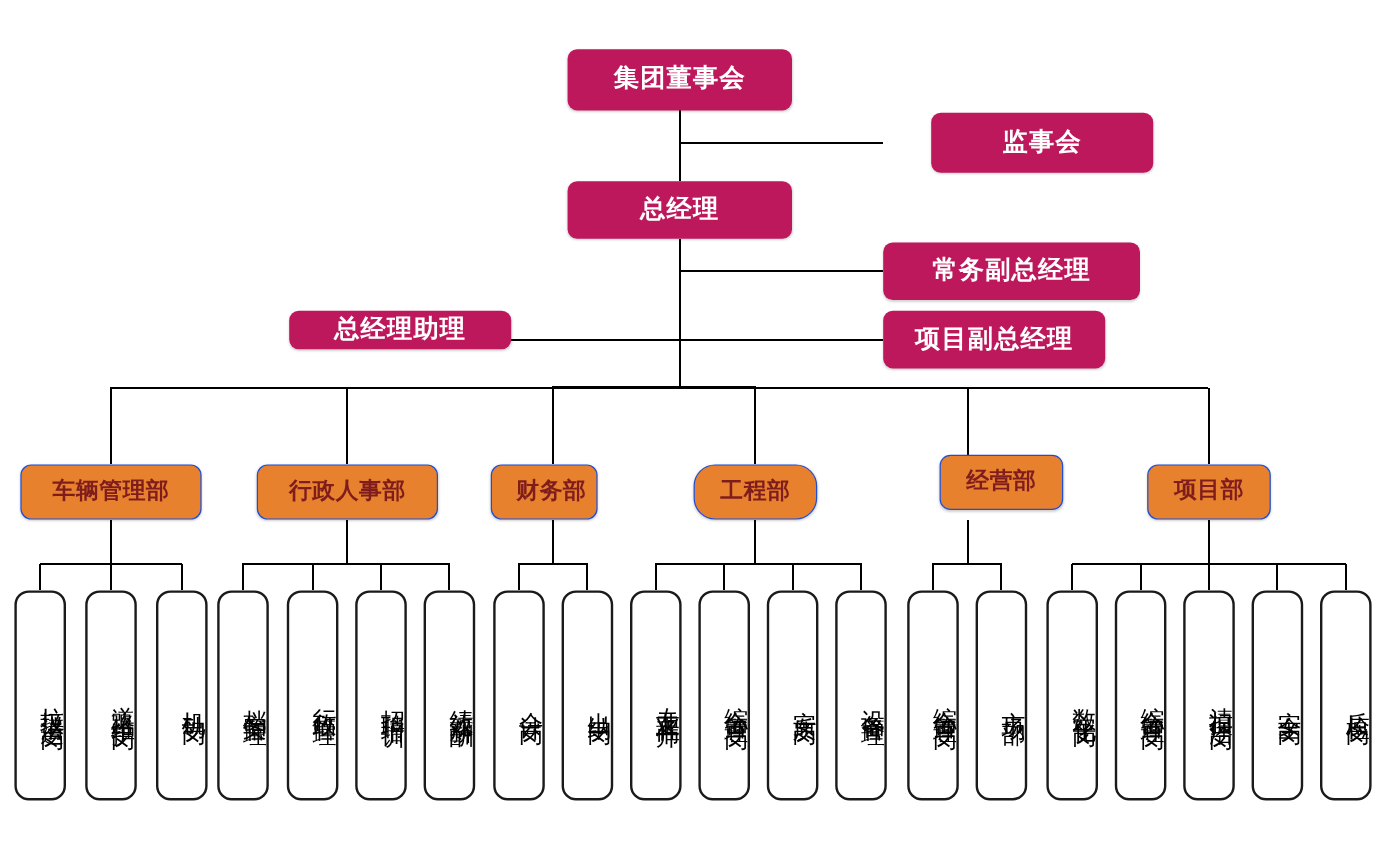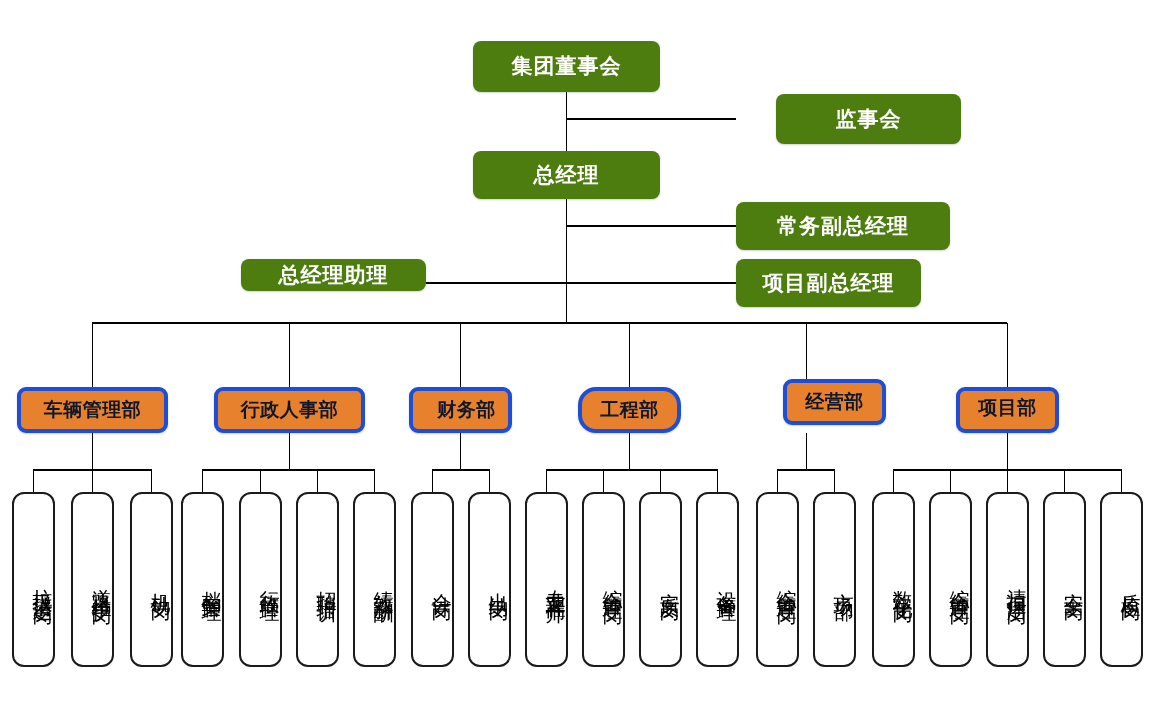--- a/index.html
+++ b/index.html
@@ -40,32 +40,32 @@
     position: absolute;
     box-sizing: border-box;
     display: flex;
     align-items: center;
     justify-content: center;
     text-align: center;
     line-height: 1.05;
     user-select: none;
   }
   .node.blue {
-    background: #4d7c0f;
+    background: #be185d;
     color: #ffffff;
     border-radius: 8px;
     font-size: 21px;
     font-weight: 700;
     letter-spacing: 1px;
     box-shadow: 0 1px 2px rgba(0,0,0,0.18);
   }
   .node.orange {
     background: #e8812e;
-    color: #0f172a;
-    border: 4px solid #1d4ed8;
+    color: #7f1d1d;
+    border: 1px solid #1d4ed8;
     border-radius: 9px;
     font-size: 19px;
     font-weight: 700;
     letter-spacing: 0.5px;
     box-shadow: 0 1px 2px rgba(0,0,0,0.18);
   }
   .node.leaf {
     background: #ffffff;
     color: #000000;
     border: 2px solid #1a1a1a;
@@ -178,21 +178,21 @@
   </div>
 
   <div class="node orange" style="left:17px; top:387px; width:151px; height:46px;">
     <span>车辆管理部</span>
   </div>
 
   <div class="node orange" style="left:214px; top:387px; width:151px; height:46px;">
     <span>行政人事部</span>
   </div>
 
-  <div class="node orange" style="left:409px; top:387px; width:103px; height:46px;padding-left:12px;">
+  <div class="node orange" style="left:409px; top:387px; width:89px; height:46px;padding-left:12px;">
     <span>财务部</span>
   </div>
 
   <div class="node orange" style="left:578px; top:387px; width:103px; height:46px;border-radius:18px;">
     <span>工程部</span>
   </div>
 
   <div class="node orange" style="left:755px; top:379px; width:103px; height:46px;margin-left:28px;">
     <span>经营部</span>
   </div>

